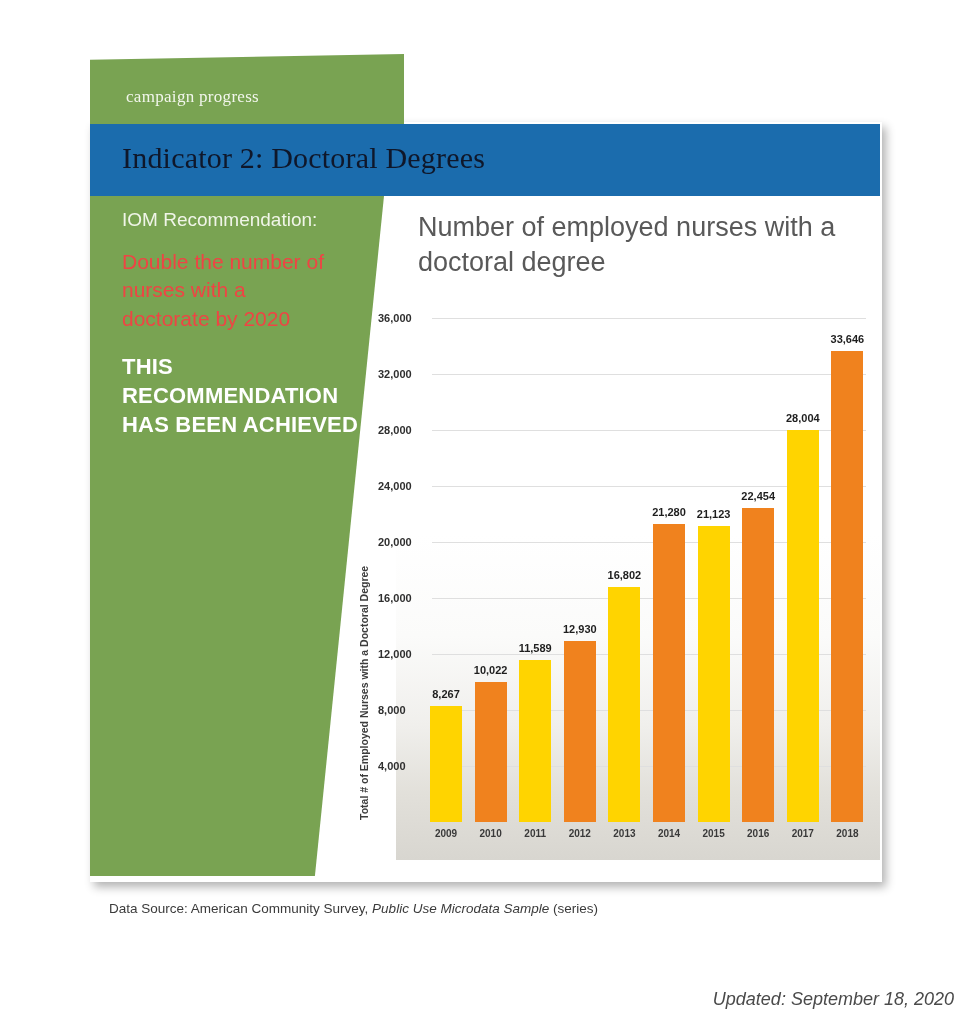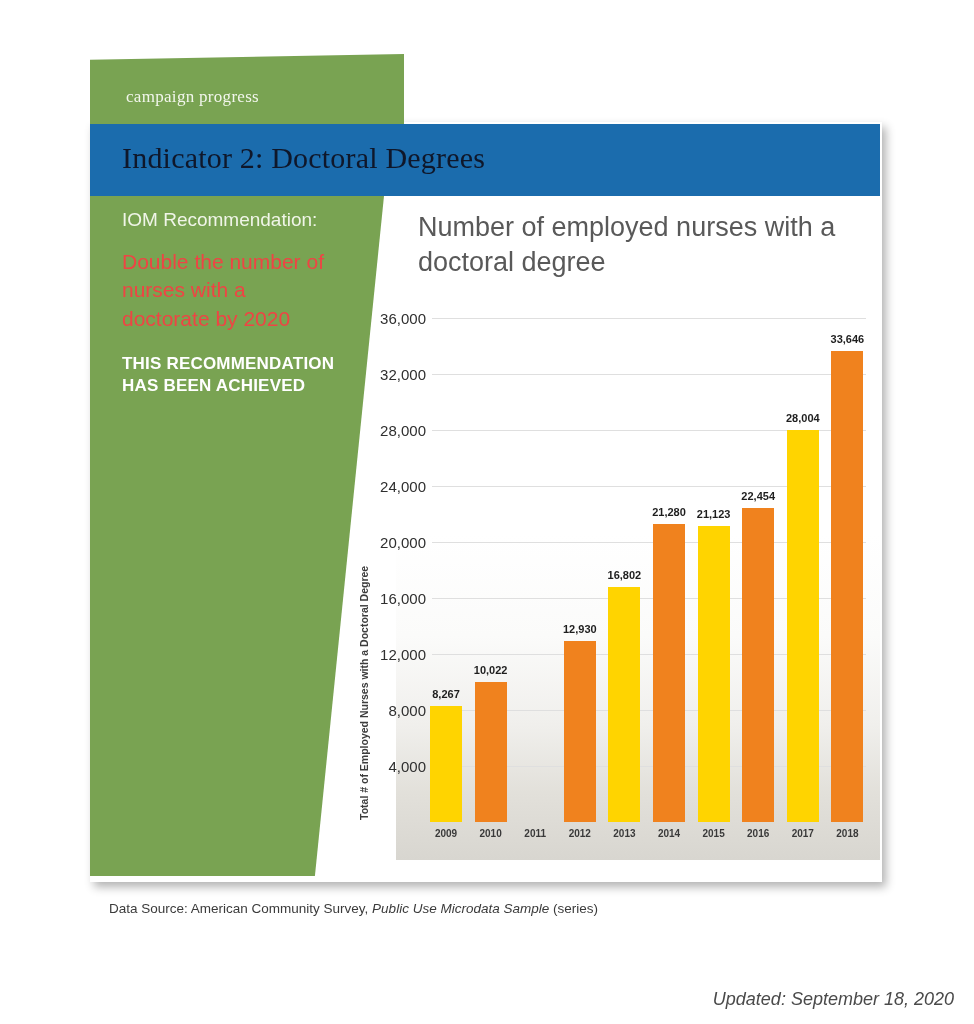--- a/index.html
+++ b/index.html
@@ -98,21 +98,21 @@
     line-height: 1.25;
   }
   .panel-body {
     font-size: 21px;
     color: #ef4444;
     line-height: 1.36;
     margin: 0 0 20px 0;
     width: 215px;
   }
   .panel-achieved {
-    font-size: 17px;
+    font-size: 22px;
     font-weight: bold;
     color: #ffffff;
     line-height: 1.30;
     letter-spacing: 0.2px;
     width: 240px;
   }
 
   
   .chart-title {
     position: absolute;
@@ -147,23 +147,22 @@
     font-weight: bold;
     color: #3d3d3d;
     white-space: nowrap;
   }
 
   
   .ytick {
     position: absolute;
     left: 378px;
     width: 48px;
-    text-align: right;
-    font-size: 15px;
-    font-weight: normal;
+    font-size: 11px;
+    font-weight: bold;
     color: #2f2f2f;
     transform: translateY(-50%);
     white-space: nowrap;
   }
   .gridline {
     position: absolute;
     left: 432px;
     width: 434px;
     height: 1px;
     background: #dfdfdf;
@@ -290,20 +289,24 @@
 
   <div class="bars" id="bars">
       <div class="bar-slot" style="left: 0px;">
         <div class="bar" style="height: 115.738px; background: rgb(255, 212, 0);"></div>
         <div class="bar-value" style="bottom: 121.738px;">8,267</div>
       </div>
       <div class="bar-slot" style="left: 44.6px;">
         <div class="bar" style="height: 140.308px; background: rgb(240, 130, 30);"></div>
         <div class="bar-value" style="bottom: 146.308px;">10,022</div>
       </div>
+      <div class="bar-slot" style="left: 89.2px;">
+        <div class="bar" style="height: 162.246px; background: rgb(255, 212, 0);"></div>
+        <div class="bar-value" style="bottom: 168.246px;">11,589</div>
+      </div>
       <div class="bar-slot" style="left: 133.8px;">
         <div class="bar" style="height: 181.02px; background: rgb(240, 130, 30);"></div>
         <div class="bar-value" style="bottom: 187.02px;">12,930</div>
       </div>
       <div class="bar-slot" style="left: 178.4px;">
         <div class="bar" style="height: 235.228px; background: rgb(255, 212, 0);"></div>
         <div class="bar-value" style="bottom: 241.228px;">16,802</div>
       </div>
       <div class="bar-slot" style="left: 223px;">
         <div class="bar" style="height: 297.92px; background: rgb(240, 130, 30);"></div>

